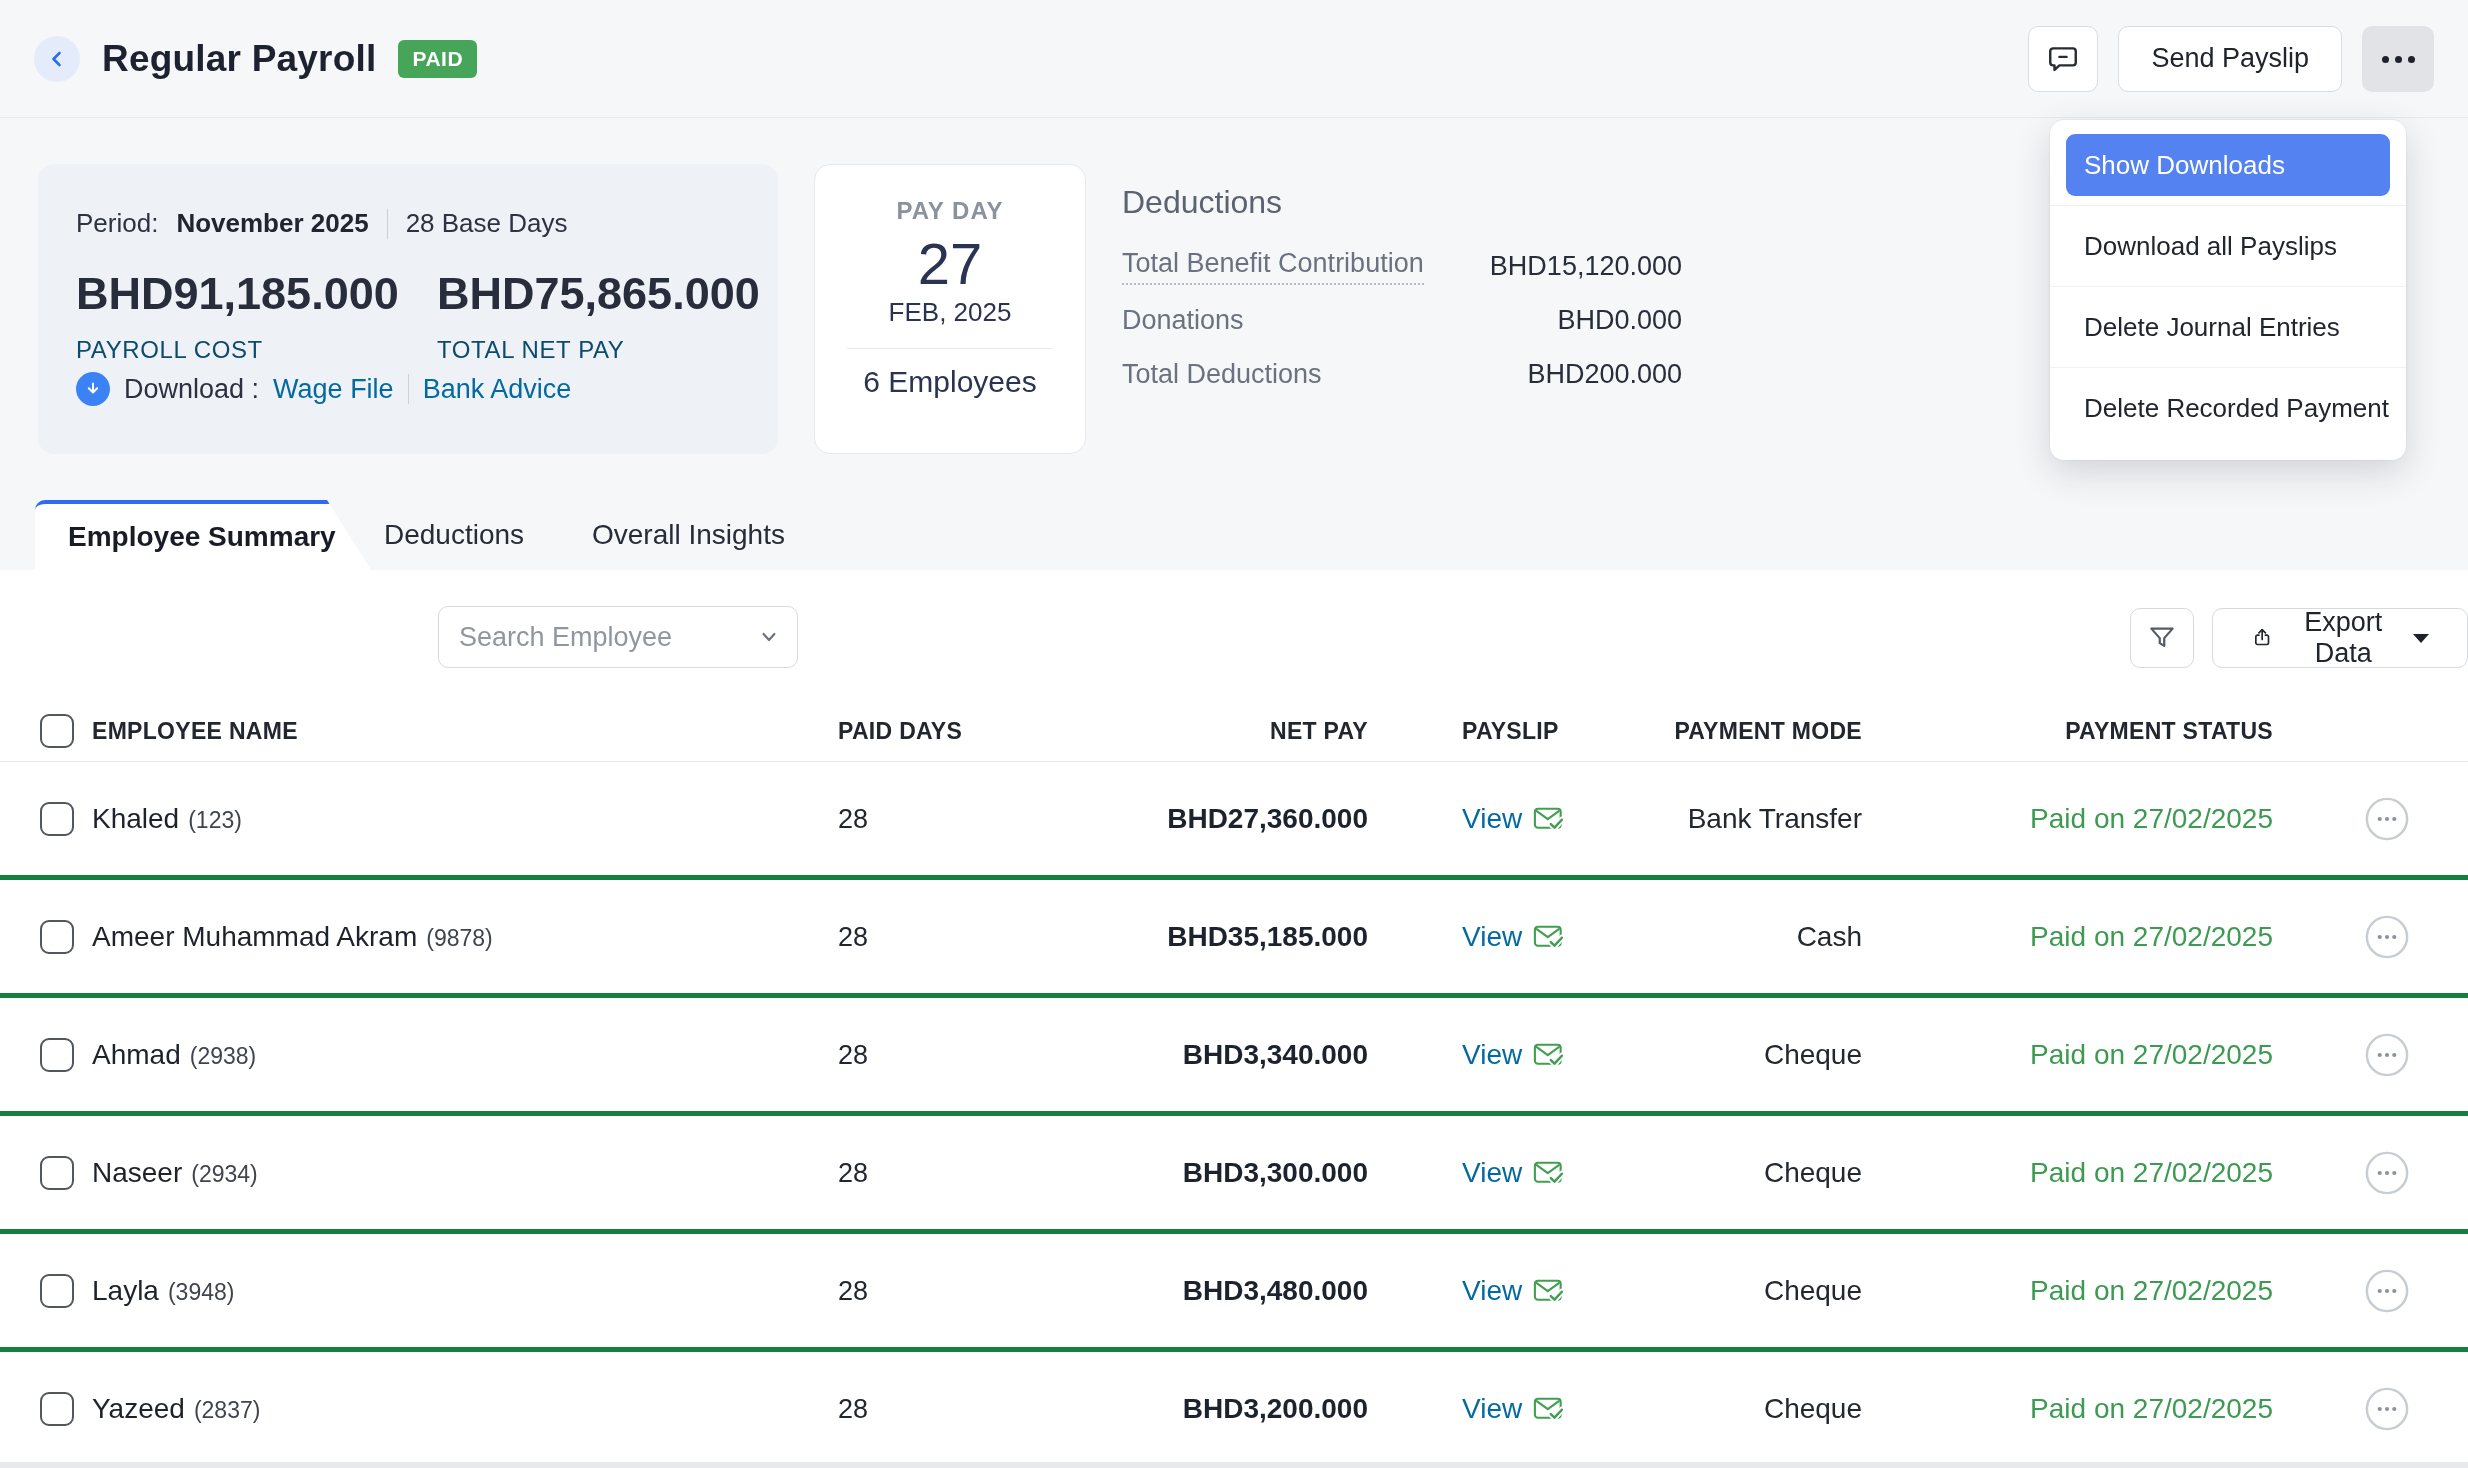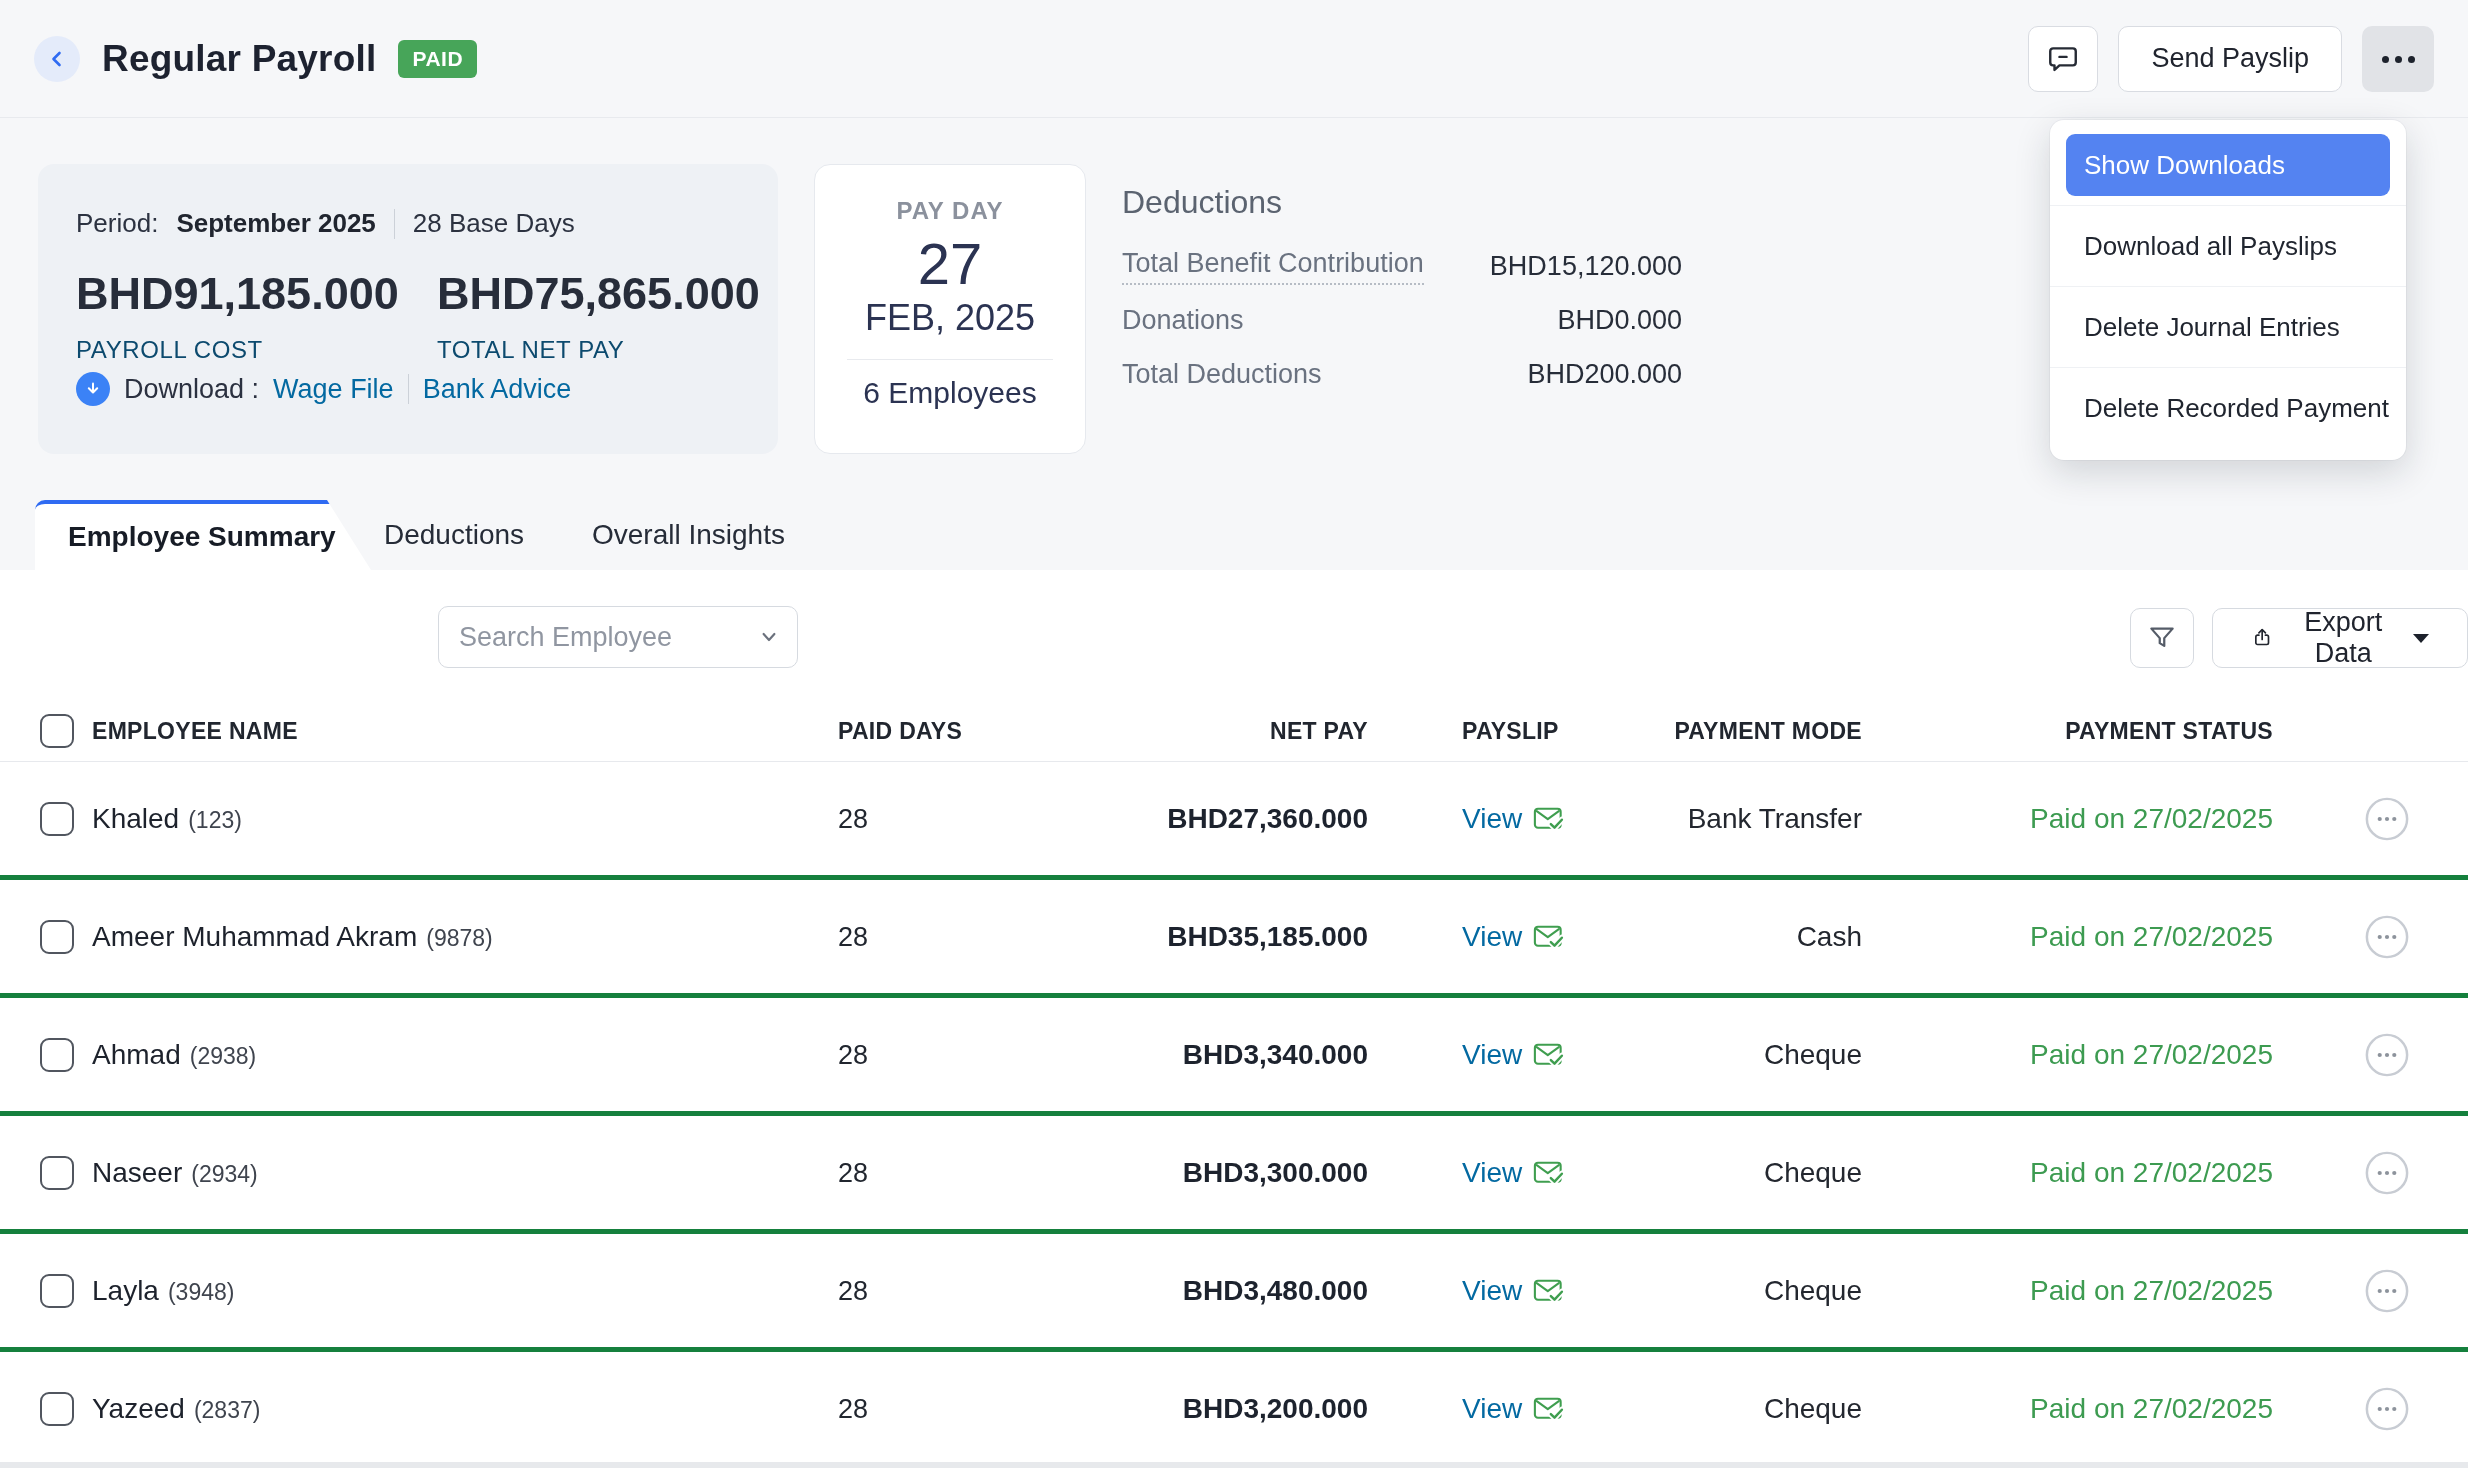--- a/index.html
+++ b/index.html
@@ -60,21 +60,21 @@
   .a1{ left:38px; } .a2{ left:399px; }
   .sublabel{ position:absolute; top:172px; font-size:24px; color:#0c4a6e; letter-spacing:.6px; }
   .l1{ left:38px; } .l2{ left:399px; }
   .download-row{ position:absolute; left:38px; top:208px; display:flex; align-items:center; gap:14px; font-size:27px; color:#2b3140; }
   .dl-circle{ width:34px; height:34px; border-radius:50%; background:#3b82f6; display:flex; align-items:center; justify-content:center; flex:none; }
   .link{ color:#0369a1; text-decoration:none; cursor:pointer;text-align:right; }
   
   .card2{ position:absolute; left:814px; top:164px; width:272px; height:290px; background:#fff; border:1px solid #e6e9ee; border-radius:16px; text-align:center; }
   .pd-label{ margin-top:32px; font-size:24px; font-weight:700; color:#8b919d; letter-spacing:1px; }
   .pd-day{ margin-top:8px; font-size:58px; font-weight:500; color:#2b3352; line-height:62px; }
-  .pd-month{ margin-top:2px; font-size:36px; color:#2b3352; }
+  .pd-month{ margin-top:2px; font-size:26px; color:#2b3352; }
   .pd-div{ margin:20px auto 0; width:206px; height:1px; background:#e8eaee; }
   .pd-emp{ margin-top:16px; font-size:30px; color:#2b3352; }
   
   .deds{ position:absolute; left:1122px; top:170px; width:560px; padding-top:14px; }
   .ded-h{ font-size:32px; color:#5b6370; margin-bottom:28px; }
   .ded-row{ display:flex; justify-content:space-between; align-items:center; margin-bottom:20px; font-size:27px; height:34px; }
   .ded-label{ color:#6a7280; }
   .ded-label.dotted{ border-bottom:2px dotted #b6bcc5; padding-bottom:4px; cursor:help; }
   .ded-value{ color:#272d39; }
   
@@ -172,21 +172,21 @@
       <span class="mlabel">Delete Journal Entries</span>
     </div>
     <div class="menu-row">
       <span class="mlabel">Delete Recorded Payment</span>
     </div>
   </div>
 
   <section class="card1">
     <div class="period-row">
       <span>Period:</span>
-      <span class="period-value">September 2025</span>
+      <span class="period-value">November 2025</span>
       <span class="vsep"></span>
       <span>28 Base Days</span>
     </div>
     <div class="amount a1">BHD91,185.000</div>
     <div class="amount a2">BHD75,865.000</div>
     <div class="sublabel l1">PAYROLL COST</div>
     <div class="sublabel l2">TOTAL NET PAY</div>
     <div class="download-row">
       <span class="dl-circle">
         <svg width="18" height="18" viewBox="0 0 18 18" fill="none" stroke="#ffffff" stroke-width="2" stroke-linecap="round" stroke-linejoin="round">

